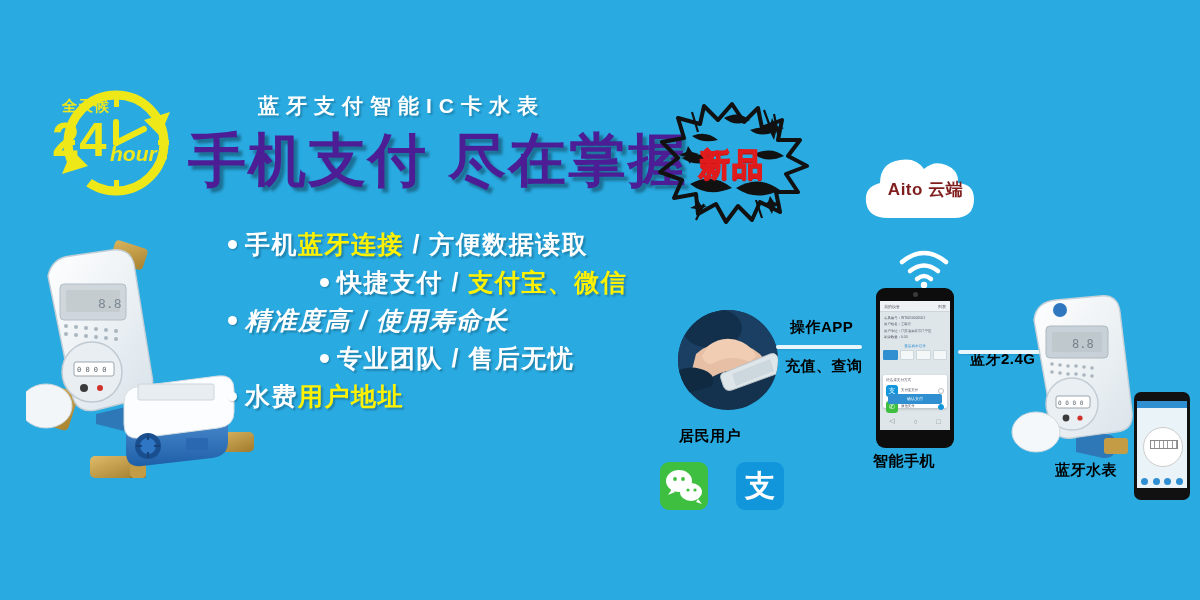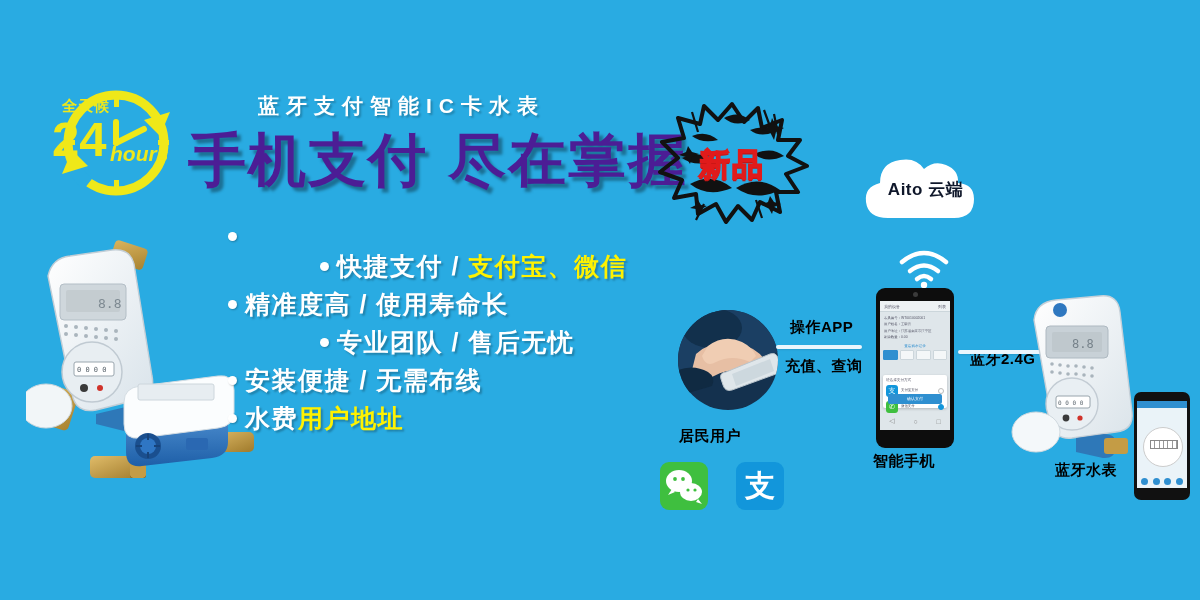--- a/index.html
+++ b/index.html
@@ -39,40 +39,40 @@
     font-size:31px;font-weight:bold;color:#FFE400;letter-spacing:2px;
     -webkit-text-stroke:1.6px #E01B1B;
     text-shadow:0 2px 0 #c41616;
   }
 
   
   .bullets{position:absolute;left:228px;top:232px;width:470px;}
   .brow{display:flex;align-items:center;white-space:nowrap;line-height:1;}
   .brow.r0{margin-left:0;margin-bottom:13px;}
   .brow.r1{margin-left:92px;margin-bottom:13px;}
-  .brow.r2{margin-left:0;margin-bottom:13px;}
+  .brow.r2{margin-left:0;margin-bottom:13px;font-style:italic;}
   .brow.r3{margin-left:92px;margin-bottom:13px;}
   .brow.r4{margin-left:0;margin-bottom:13px;}
   .brow.r5{margin-left:92px;margin-bottom:13px;}
   .brow.r6{margin-left:0;margin-bottom:0;}
   .dot{width:9px;height:9px;border-radius:50%;background:#fff;margin-right:8px;flex:none;
        box-shadow:1px 1px 2px rgba(0,0,0,.25);}
   .btxt{font-size:25px;color:#ffffff;font-weight:600;letter-spacing:1.5px;
         text-shadow:2px 2px 2px rgba(0,0,0,.25);}
   .btxt .hl{color:#FFF200;}
 
   
   .prod{position:absolute;}
   .meter-a{left:26px;top:238px;width:130px;height:210px;}
   .meter-b{left:86px;top:372px;width:170px;height:125px;}
 
   
   .cloud{position:absolute;left:858px;top:152px;width:135px;height:80px;}
   .cloud-label{position:absolute;left:0;top:26px;width:135px;text-align:center;
-    font-size:17px;color:#0f172a;font-weight:600;letter-spacing:.5px;}
+    font-size:17px;color:#7f1d1d;font-weight:600;letter-spacing:.5px;}
   .wifi{position:absolute;left:898px;top:250px;width:52px;height:40px;}
 
   
   .userphoto{position:absolute;left:678px;top:310px;width:100px;height:100px;border-radius:50%;overflow:hidden;}
   .lbl{position:absolute;font-size:15px;color:#000000;font-weight:700;letter-spacing:.5px;white-space:nowrap;}
   .lbl-user{left:679px;top:427px;}
   .lbl-phone{left:873px;top:452px;}
   .lbl-meter{left:1055px;top:461px;}
   .lbl-app{left:790px;top:318px;}
   .lbl-topup{left:785px;top:357px;}
@@ -241,36 +241,33 @@
         <line x1="50" y1="74" x2="56" y2="74"></line>
           <line x1="68" y1="74" x2="74" y2="74"></line>
       </g>
       <rect x="100" y="66" width="22" height="12" rx="2" fill="#2a68b2"></rect>
     </svg>
   </div>
 
   <div class="bullets">
     <div class="brow r0">
       <span class="dot"></span>
+      <span class="btxt"><span>手机</span><span class="hl">蓝牙连接</span><span> / 方便数据读取</span></span>
     </div>
     <div class="brow r1">
       <span class="dot"></span>
       <span class="btxt"><span>快捷支付 / </span><span class="hl">支付宝、微信</span></span>
     </div>
     <div class="brow r2">
       <span class="dot"></span>
       <span class="btxt">精准度高 / 使用寿命长</span>
     </div>
     <div class="brow r3">
       <span class="dot"></span>
       <span class="btxt">专业团队 / 售后无忧</span>
-    </div>
-    <div class="brow r4">
-      <span class="dot"></span>
-      <span class="btxt">安装便捷 / 无需布线</span>
     </div>
     <div class="brow r6">
       <span class="dot"></span>
       <span class="btxt"><span>水费</span><span class="hl">用户地址</span></span>
     </div>
   </div>
 
   <div class="cloud">
     <svg width="135" height="80" viewBox="0 0 135 80">
       <path d="M30 66 q-20 0 -22 -16 q-2 -15 14 -19 q0 -20 20 -23 q16 -3 24 9 q10 -9 22 -4 q13 5 12 18 q16 1 16 16 q0 19 -20 19 Z" fill="#ffffff"></path>

